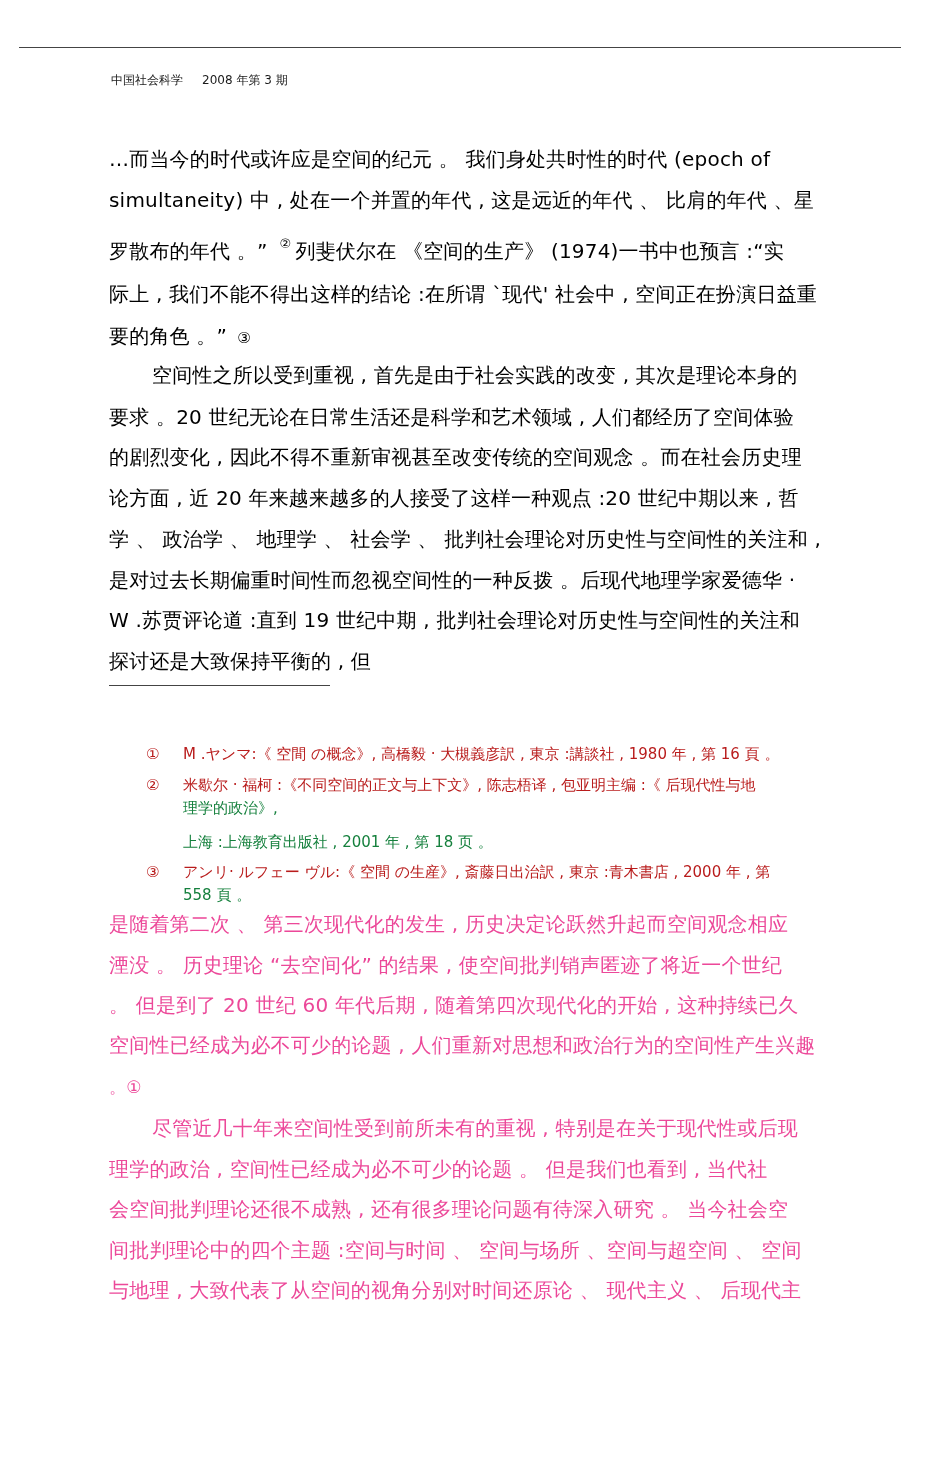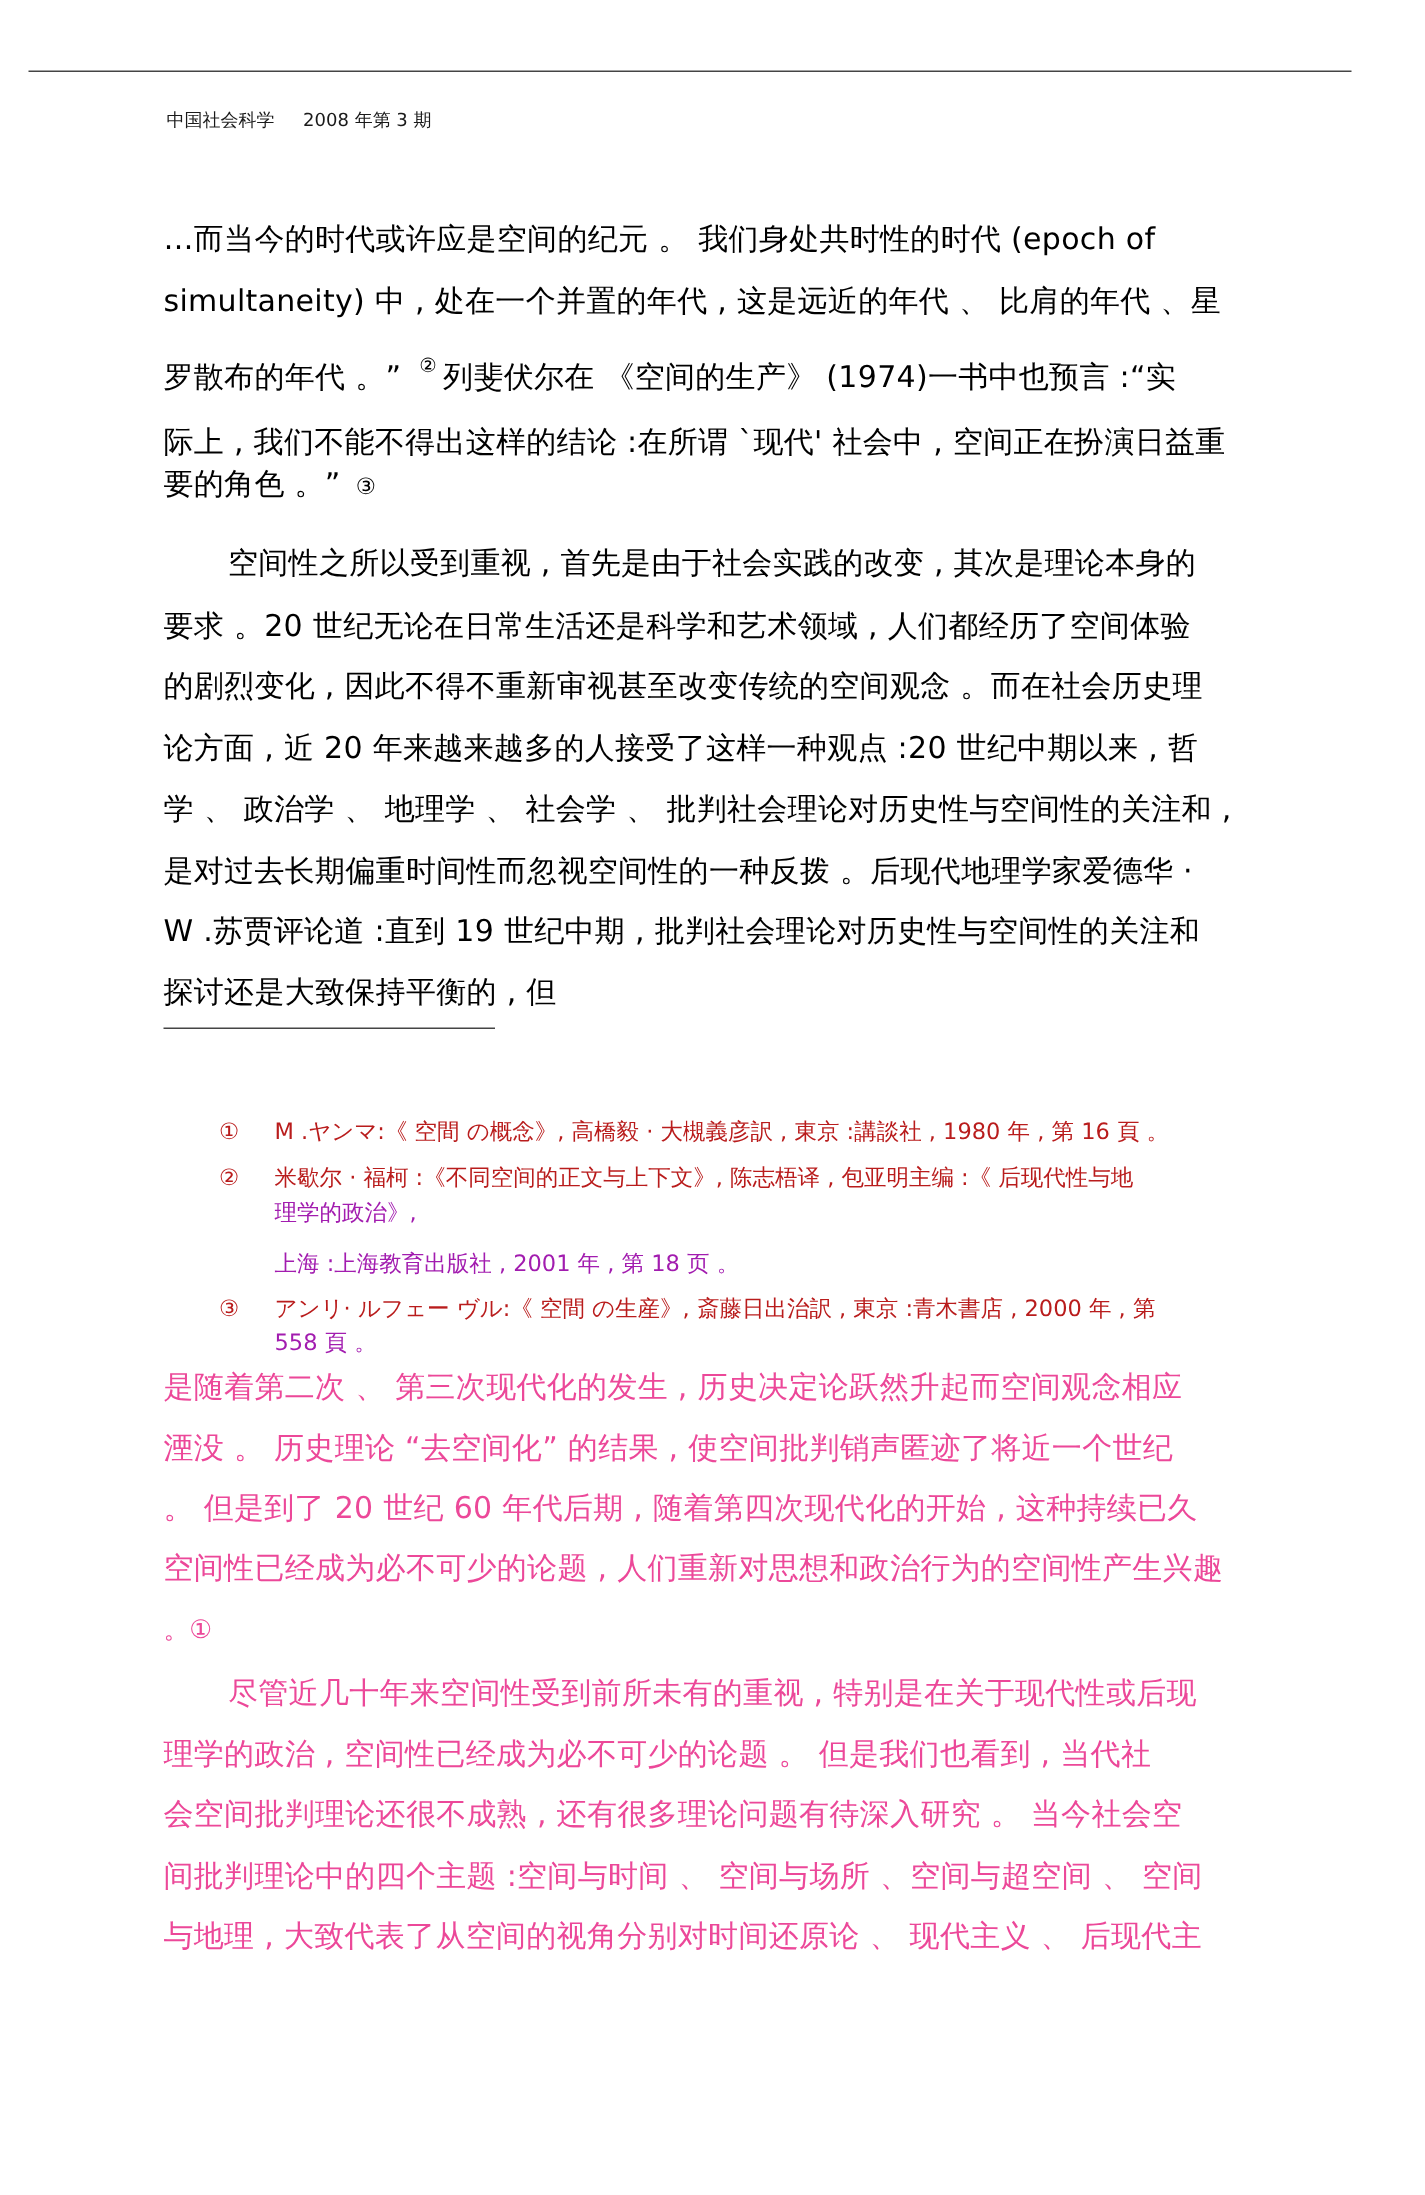--- a/index.html
+++ b/index.html
@@ -26,33 +26,33 @@
   .fn-mark-inline { font-size: 15px; margin-left: 10px; }
   .fn-rule {
     position: absolute; left: 109px; top: 685px; width: 221px; height: 0;
     border-top: 1.5px solid #444444;
   }
   .fn {
     position: absolute; left: 146px; font-size: 15px; line-height: 22px;
     color: #b91c1c; white-space: nowrap;
   }
   .fn .num { display: inline-block; width: 37px; }
-  .fn-cont { position: absolute; left: 183px; font-size: 15px; line-height: 22px; color: #a21caf; white-space: nowrap; }
+  .fn-cont { position: absolute; left: 183px; font-size: 15px; line-height: 22px; color: #15803d; white-space: nowrap; }
 </style>
 </head>
 <body>
 
 <div class="top-rule"></div>
 <div class="running-header"><span>中国社会科学</span>     <span>2008 年第 3 期</span></div>
 
 <div class="line" style="top:146px">…而当今的时代或许应是空间的纪元 。 我们身处共时性的时代 (epoch of</div>
 <div class="line" style="top:187px">simultaneity) 中 , 处在一个并置的年代 , 这是远近的年代 、 比肩的年代 、星</div>
 <div class="line" style="top:238px"><span>罗散布的年代 。”</span><span class="sup">②</span><span>列斐伏尔在 《空间的生产》 (1974)一书中也预言 :“实</span></div>
 <div class="line" style="top:281px">际上 , 我们不能不得出这样的结论 :在所谓 `现代' 社会中 , 空间正在扮演日益重</div>
-<div class="line" style="top:309px"><span>要的角色 。”</span><span class="fn-mark-inline">③</span></div>
+<div class="line" style="top:323px"><span>要的角色 。”</span><span class="fn-mark-inline">③</span></div>
 <div class="line" style="top:362px; left:152px; width:682px">空间性之所以受到重视 , 首先是由于社会实践的改变 , 其次是理论本身的</div>
 <div class="line" style="top:404px">要求 。20 世纪无论在日常生活还是科学和艺术领域 , 人们都经历了空间体验</div>
 <div class="line" style="top:444px">的剧烈变化 , 因此不得不重新审视甚至改变传统的空间观念 。而在社会历史理</div>
 <div class="line" style="top:485px">论方面 , 近 20 年来越来越多的人接受了这样一种观点 :20 世纪中期以来 , 哲</div>
 <div class="line" style="top:526px">学 、 政治学 、 地理学 、 社会学 、 批判社会理论对历史性与空间性的关注和 ,</div>
 <div class="line" style="top:567px">是对过去长期偏重时间性而忽视空间性的一种反拨 。后现代地理学家爱德华 ·</div>
 <div class="line" style="top:607px">W .苏贾评论道 :直到 19 世纪中期 , 批判社会理论对历史性与空间性的关注和</div>
 <div class="line" style="top:648px">探讨还是大致保持平衡的 , 但</div>
 
 <div class="fn-rule"></div>

